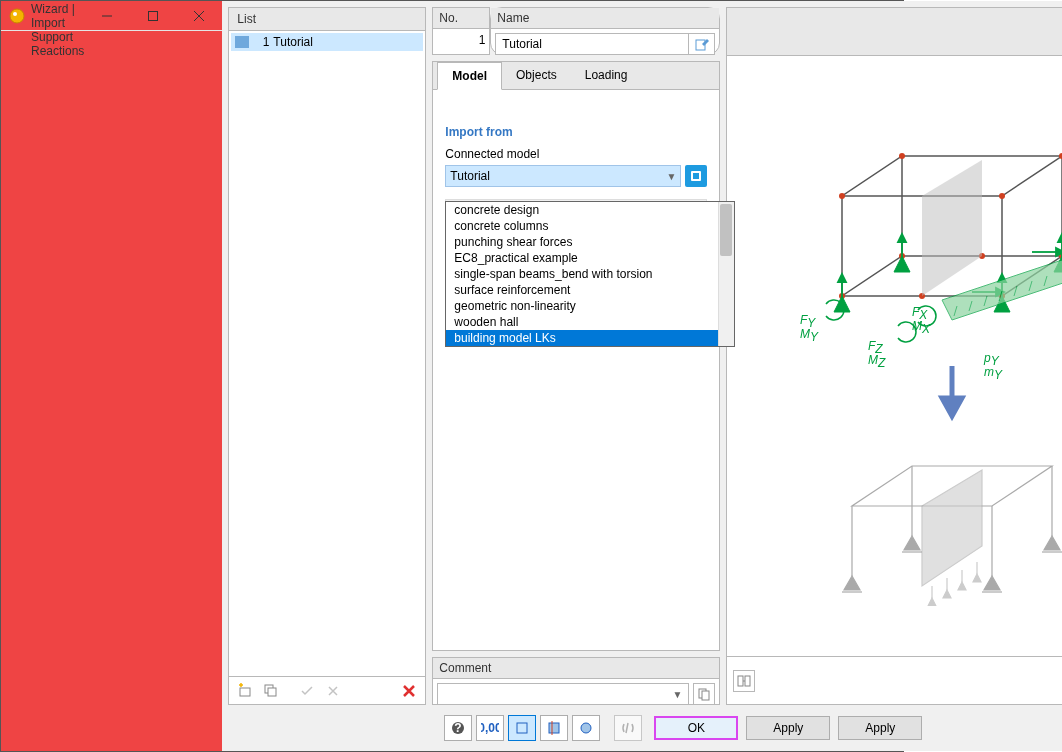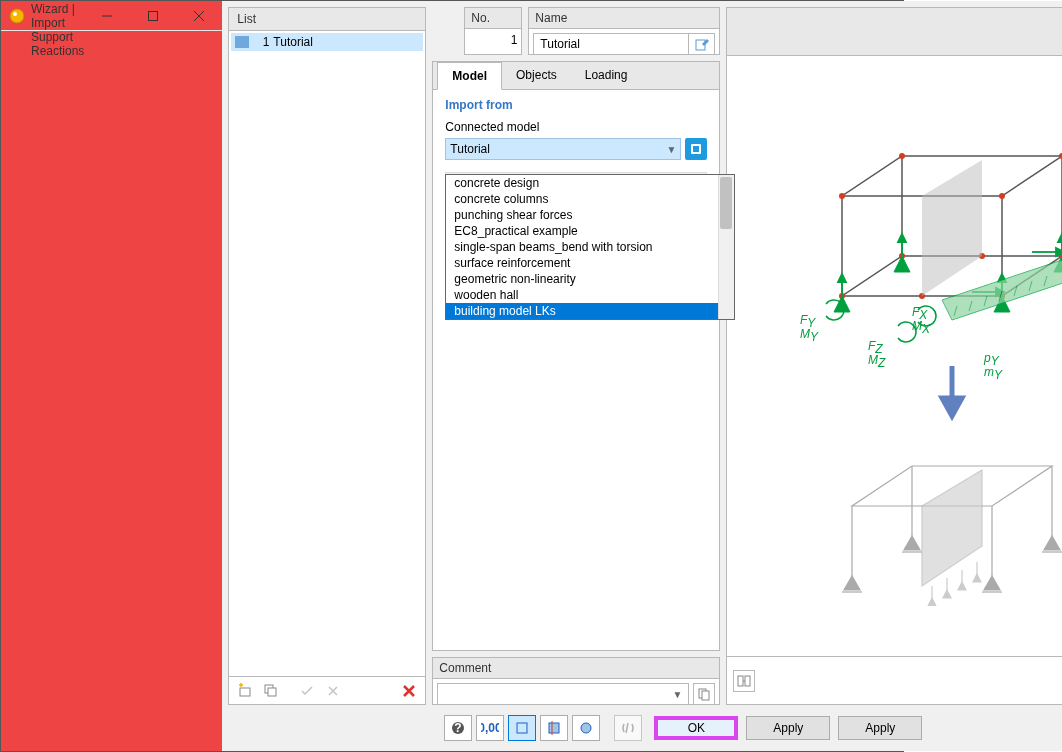--- a/index.html
+++ b/index.html
@@ -18,35 +18,35 @@
   .list-content { flex:1; padding:2px;}
   .list-item { display:flex; align-items:center; height:18px; padding-left:4px;}
   .list-item.selected { background:#cce8ff;}
   .list-item .folder-ic { width:14px; height:12px; background:#6fa8dc; margin-right:6px;}
   .list-item .num { width:14px; text-align:right; margin-right:4px;}
   
   .left-toolbar { height:28px; border-top:1px solid #b8b8b8; display:flex; align-items:center; padding:0 4px; gap:2px;}
   .tbtn { width:24px; height:22px; border:1px solid transparent; display:flex; align-items:center; justify-content:center; border-radius:2px;}
   
   .center-col { flex:1; display:flex; flex-direction:column; gap:6px; min-width:0;}
-  .top-fields { display:flex; gap:6px; height:48px;margin-left:32px;}
+  .top-fields { display:flex; height:48px;}
   .no-panel { width:58px; }
-  .name-panel { flex:1; }
+  .name-panel { flex:1;border-radius:12px; }
   .field-hdr { background:#e8e8e8; padding:3px 6px; border-bottom:1px solid #b8b8b8; color:#333;}
   .field-body { padding:4px; display:flex; align-items:center; gap:4px;}
   .no-panel .field-body { justify-content:flex-end;}
   .name-input-wrap { flex:1; display:flex;}
   .name-input { flex:1; border:1px solid #b8b8b8; padding:3px 6px; background:#fff;}
   .edit-ic-btn { width:26px; border:1px solid #b8b8b8; border-left:none; display:flex; align-items:center; justify-content:center; background:#fff;}
   
   .tabs-panel { flex:1; display:flex; flex-direction:column; min-height:0;}
   .tabs-hdr { background:#e8e8e8; display:flex; border-bottom:1px solid #b8b8b8; padding-left:4px;}
   .tab { padding:6px 14px; cursor:default;}
   .tab.active { background:#fff; border:1px solid #b8b8b8; border-bottom:1px solid #fff; margin-bottom:-1px; font-weight:bold;}
-  .tab-content { flex:1; padding:8px 12px; display:flex; flex-direction:column; min-height:0; position:relative;}
+  .tab-content { flex:1; padding:8px 12px; display:flex; flex-direction:column; min-height:0; position:relative;margin-top:27px;}
   .group-title { color:#3578c4; font-weight:600; margin-bottom:8px;}
   .lbl { margin-bottom:4px;}
   .dd-row { display:flex; gap:4px; align-items:center;}
   .dropdown { width:236px; height:22px; background:#cce8ff; border:1px solid #a0c4e8; display:flex; align-items:center; padding:0 4px; justify-content:space-between;}
   .dd-arrow { color:#666; font-size:10px;}
   .action-ic { width:22px; height:22px; background:#1e9be0; border-radius:2px; display:flex; align-items:center; justify-content:center; color:#fff;}
   
   .dd-list { position:absolute; left:12px; top:84px; width:290px; background:#fff; border:1px solid #666; z-index:10;}
   .dd-list-body { max-height: 162px; overflow: hidden; position:relative; padding-right:16px;}
   .dd-opt { padding:1px 8px; white-space:nowrap;}
@@ -63,21 +63,21 @@
   .copy-btn { width:22px; height:22px; border:1px solid #b8b8b8; display:flex; align-items:center; justify-content:center;}
   
   .preview-panel { width:412px; display:flex; flex-direction:column;}
   .preview-top { height:48px; border-bottom:1px solid #b8b8b8; background:#e8e8e8;}
   .preview-body { flex:1; display:flex; align-items:center; justify-content:center; position:relative;}
   .preview-bot { height:48px; border-top:1px solid #b8b8b8; display:flex; align-items:center; padding:0 6px;}
   
   .bottom-bar { height:34px; display:flex; align-items:center; padding: 0 6px; gap:4px; background:#f0f0f0;}
   .bottom-bar .spacer { flex:1;}
   .btn { width:84px; height:24px; border:1px solid #adadad; background:#e1e1e1; display:flex; align-items:center; justify-content:center; margin-left:4px;}
-  .btn.primary { border:4px solid #d946ef; background:#e5f1fb; width:84px; height:24px;}
+  .btn.primary { border:2px solid #d946ef; background:#e5f1fb; width:84px; height:24px;}
   
   .bbtn { width:28px; height:26px; border:1px solid #adadad; background:#fff; display:flex; align-items:center; justify-content:center;}
   .bbtn.sel { border:1px solid #0078d7; background:#cce8ff;}
   
   .diag-svg { width: 380px; }
 </style>
 </head>
 <body>
 
 <div class="window">

